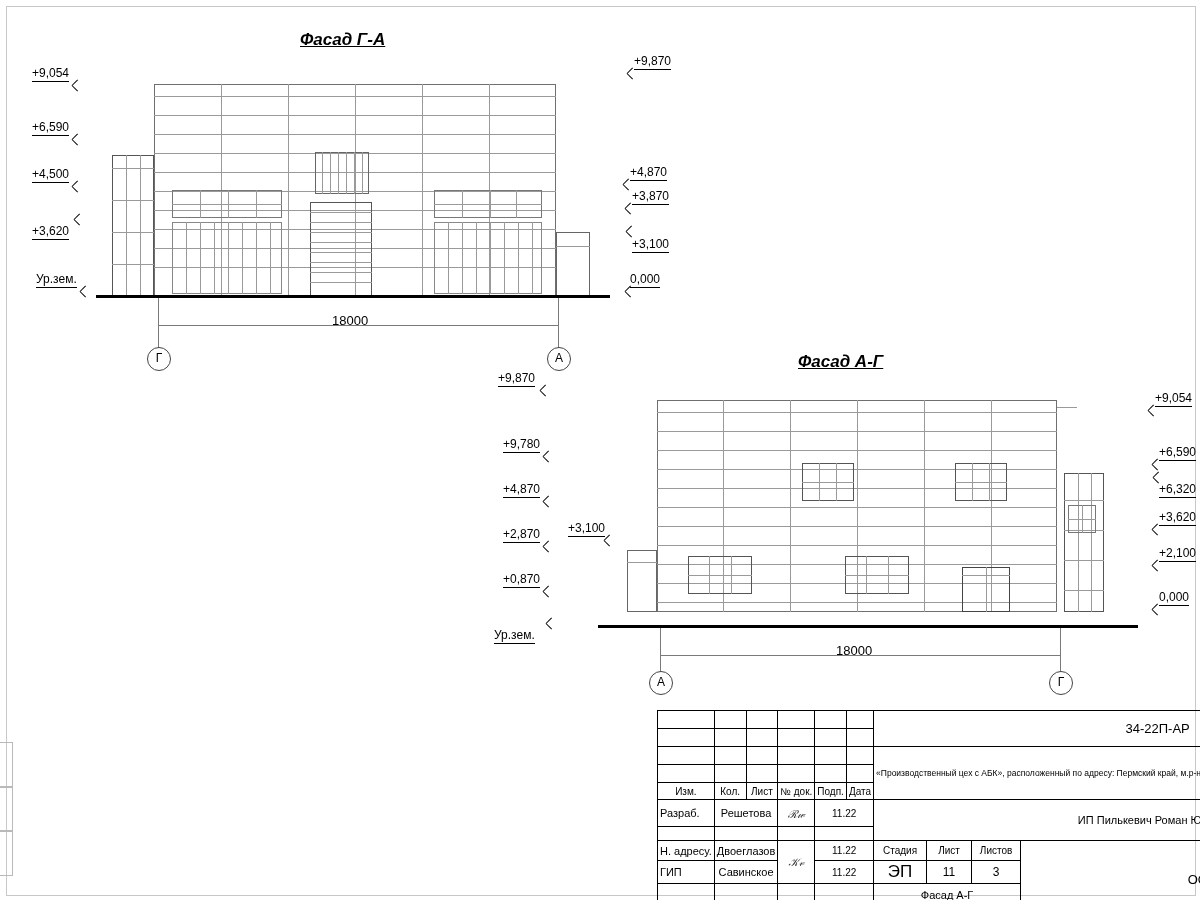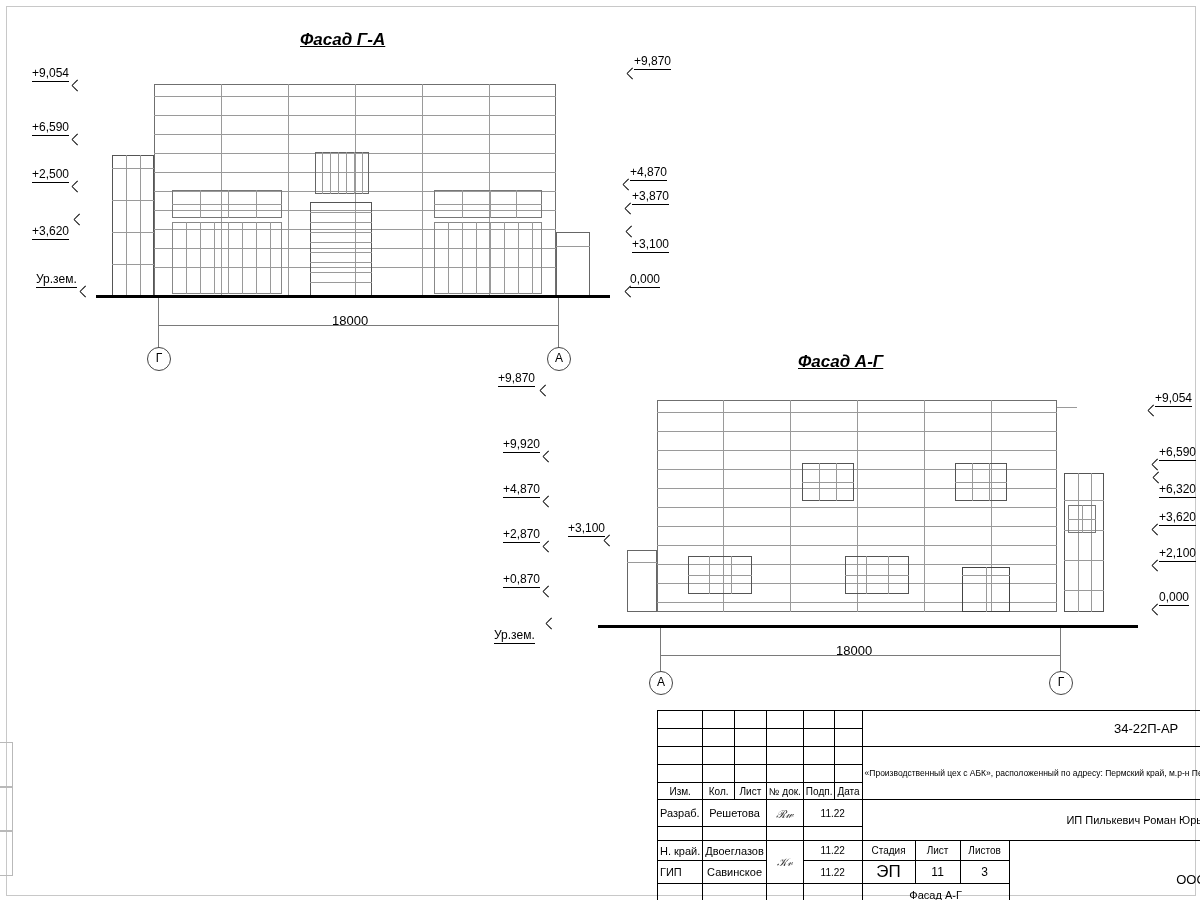--- a/index.html
+++ b/index.html
@@ -138,21 +138,21 @@
   <div class="leftstub abs" style="left:0px; top:742px; width:12px; height:44px;"></div>
   <div class="leftstub abs" style="left:0px; top:786px; width:12px; height:44px;"></div>
   <div class="leftstub abs" style="left:0px; top:830px; width:12px; height:44px;"></div>
 
   <div class="title abs" style="left:300px; top:30px;">Фасад Г-А</div>
 
   <div class="lbl-u abs" style="left:32px; top:66px;">+9,054</div>
   <div class="mark abs" style="left:72px; top:82px;"></div>
   <div class="lbl-u abs" style="left:32px; top:120px;">+6,590</div>
   <div class="mark abs" style="left:72px; top:136px;"></div>
-  <div class="lbl-u abs" style="left:32px; top:167px;">+2,500</div>
+  <div class="lbl-u abs" style="left:32px; top:167px;">+4,500</div>
   <div class="mark abs" style="left:72px; top:183px;"></div>
   <div class="lbl-u abs" style="left:32px; top:224px;">+3,620</div>
   <div class="mark up abs" style="left:74px; top:216px;"></div>
   <div class="lbl-u abs" style="left:36px; top:272px;">Ур.зем.</div>
   <div class="mark abs" style="left:80px; top:288px;"></div>
 
   <div class="lbl-u abs" style="left:634px; top:54px;">+9,870</div>
   <div class="mark abs" style="left:627px; top:70px;"></div>
   <div class="lbl-u abs" style="left:630px; top:165px;">+4,870</div>
   <div class="mark abs" style="left:623px; top:181px;"></div>
@@ -247,21 +247,21 @@
   <div class="dimtick" style="left:558px; top:298px; height:50px;"></div>
   <div class="dimline" style="left:158px; top:325px; width:400px;"></div>
   <div class="dimtext" style="left:332px; top:313px;">18000</div>
   <div class="axis-circle" style="left:147px; top:347px;">Г</div>
   <div class="axis-circle" style="left:547px; top:347px;">А</div>
 
   <div class="title abs" style="left:798px; top:352px;">Фасад А-Г</div>
 
   <div class="lbl-u abs" style="left:498px; top:371px;">+9,870</div>
   <div class="mark abs" style="left:540px; top:387px;"></div>
-  <div class="lbl-u abs" style="left:503px; top:437px;">+9,920</div>
+  <div class="lbl-u abs" style="left:503px; top:437px;">+9,780</div>
   <div class="mark abs" style="left:543px; top:453px;"></div>
   <div class="lbl-u abs" style="left:503px; top:482px;">+4,870</div>
   <div class="mark abs" style="left:543px; top:498px;"></div>
   <div class="lbl-u abs" style="left:503px; top:527px;">+2,870</div>
   <div class="mark abs" style="left:543px; top:543px;"></div>
   <div class="lbl-u abs" style="left:503px; top:572px;text-align:center;">+0,870</div>
   <div class="mark abs" style="left:543px; top:588px;"></div>
   <div class="lbl-u abs" style="left:494px; top:628px;">Ур.зем.</div>
   <div class="mark up abs" style="left:546px; top:620px;"></div>
 
@@ -400,21 +400,21 @@
       <td class="c" colspan="2">11.22</td>
       <td class="c mid" rowspan="2" colspan="5">ИП Пилькевич Роман Юрьевич</td>
     </tr>
     <tr>
       <td style="height:10px;">&nbsp;</td>
       <td colspan="2">&nbsp;</td>
       <td>&nbsp;</td>
       <td colspan="2">&nbsp;</td>
     </tr>
     <tr>
-      <td class="mid" style="height:17px;">Н. край.</td>
+      <td class="mid" style="height:17px;">Н. адресу.</td>
       <td class="mid c" colspan="2">Двоеглазов</td>
       <td class="c sig" rowspan="2">𝒦𝓋</td>
       <td class="c" colspan="2">11.22</td>
       <td class="c" style="width:48px;">Стадия</td>
       <td class="c" style="width:40px;">Лист</td>
       <td class="c" style="width:44px;">Листов</td>
       <td class="c" colspan="2" rowspan="4" style="width:205px; font-size:13px;">ООО "Альянс"</td>
     </tr>
     <tr>
       <td class="mid" style="height:17px;">ГИП</td>

